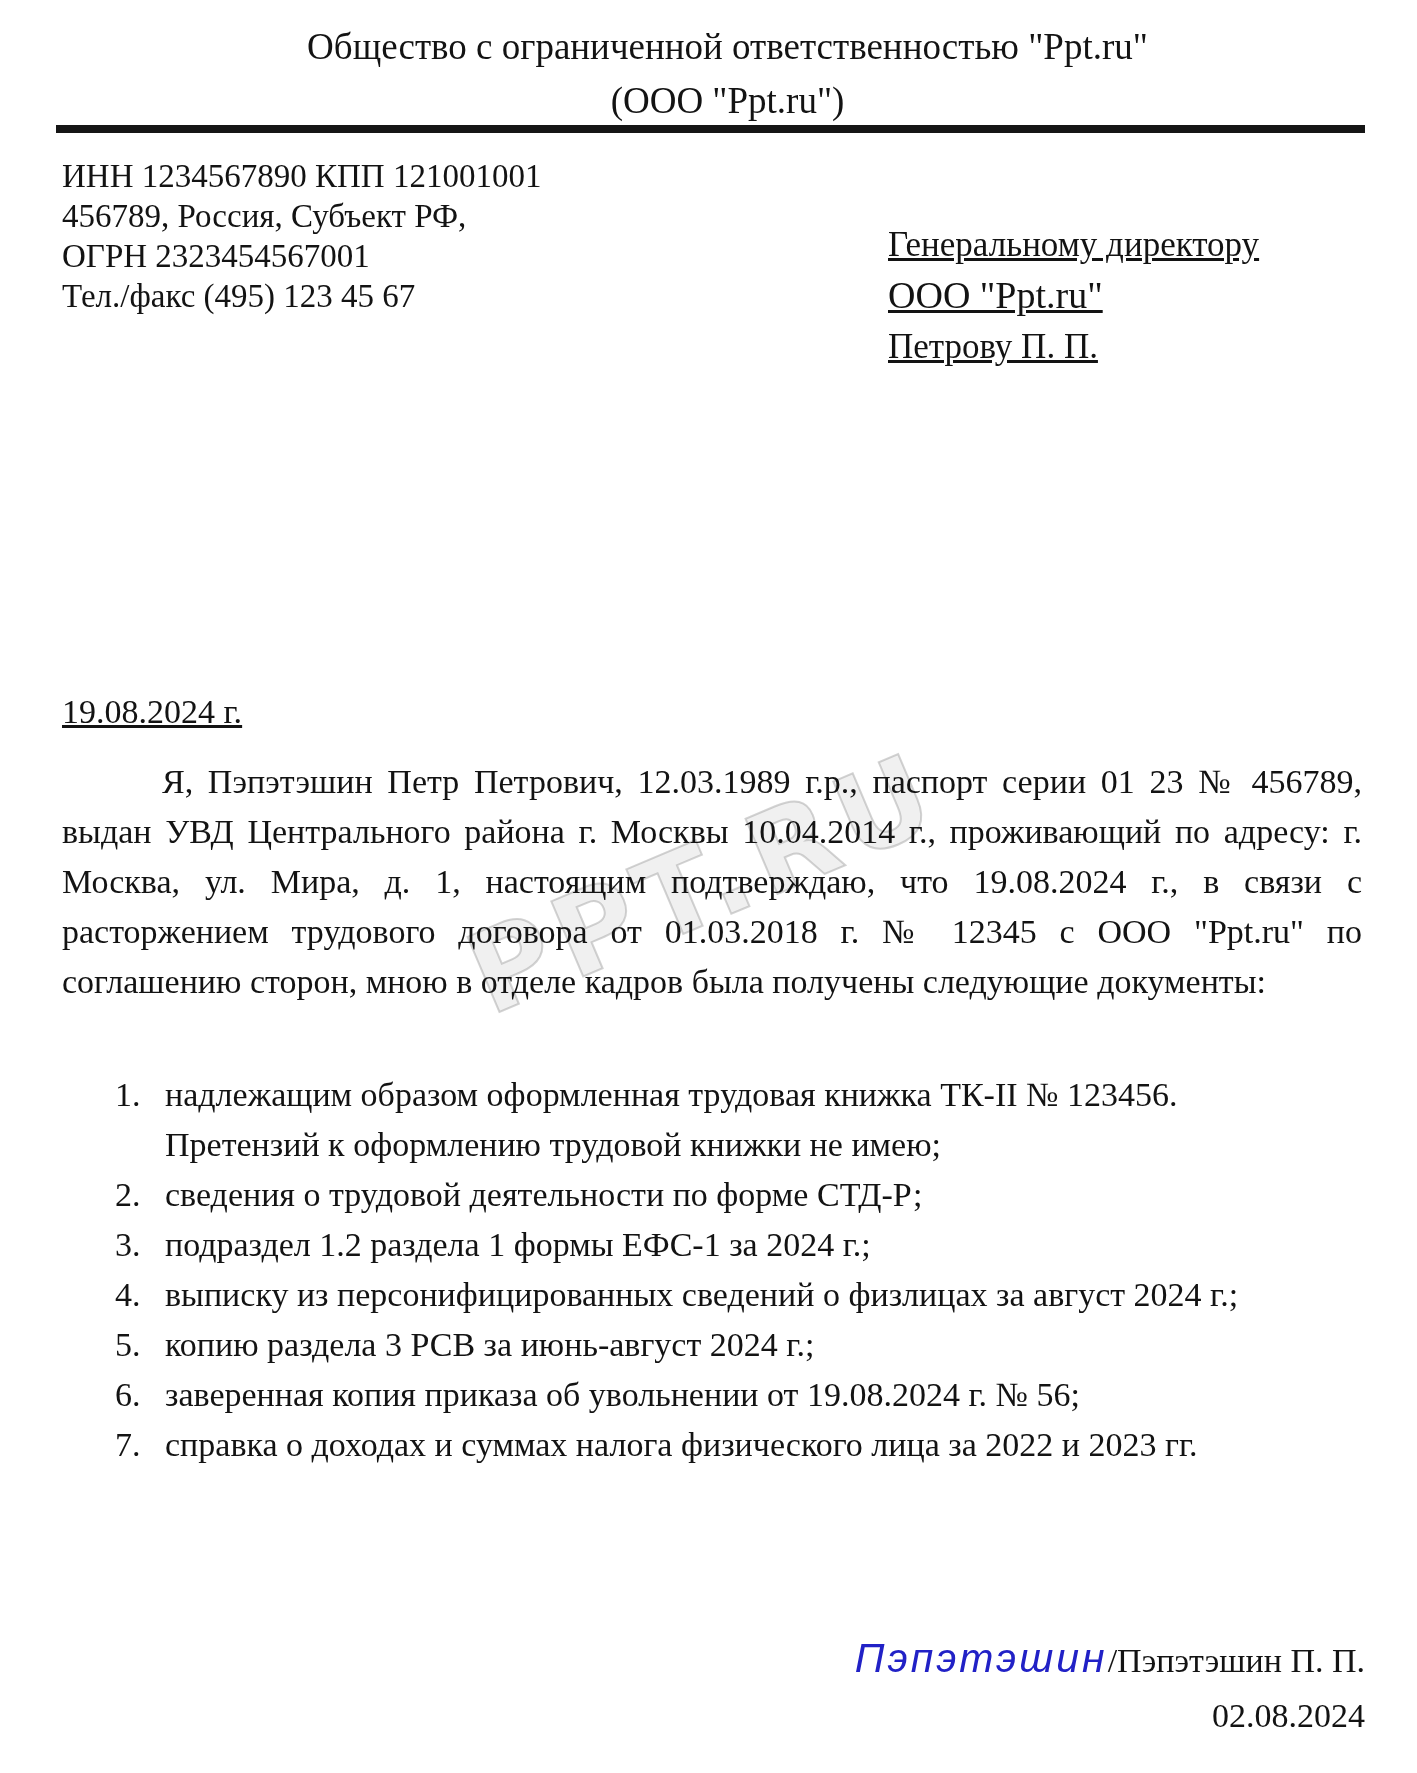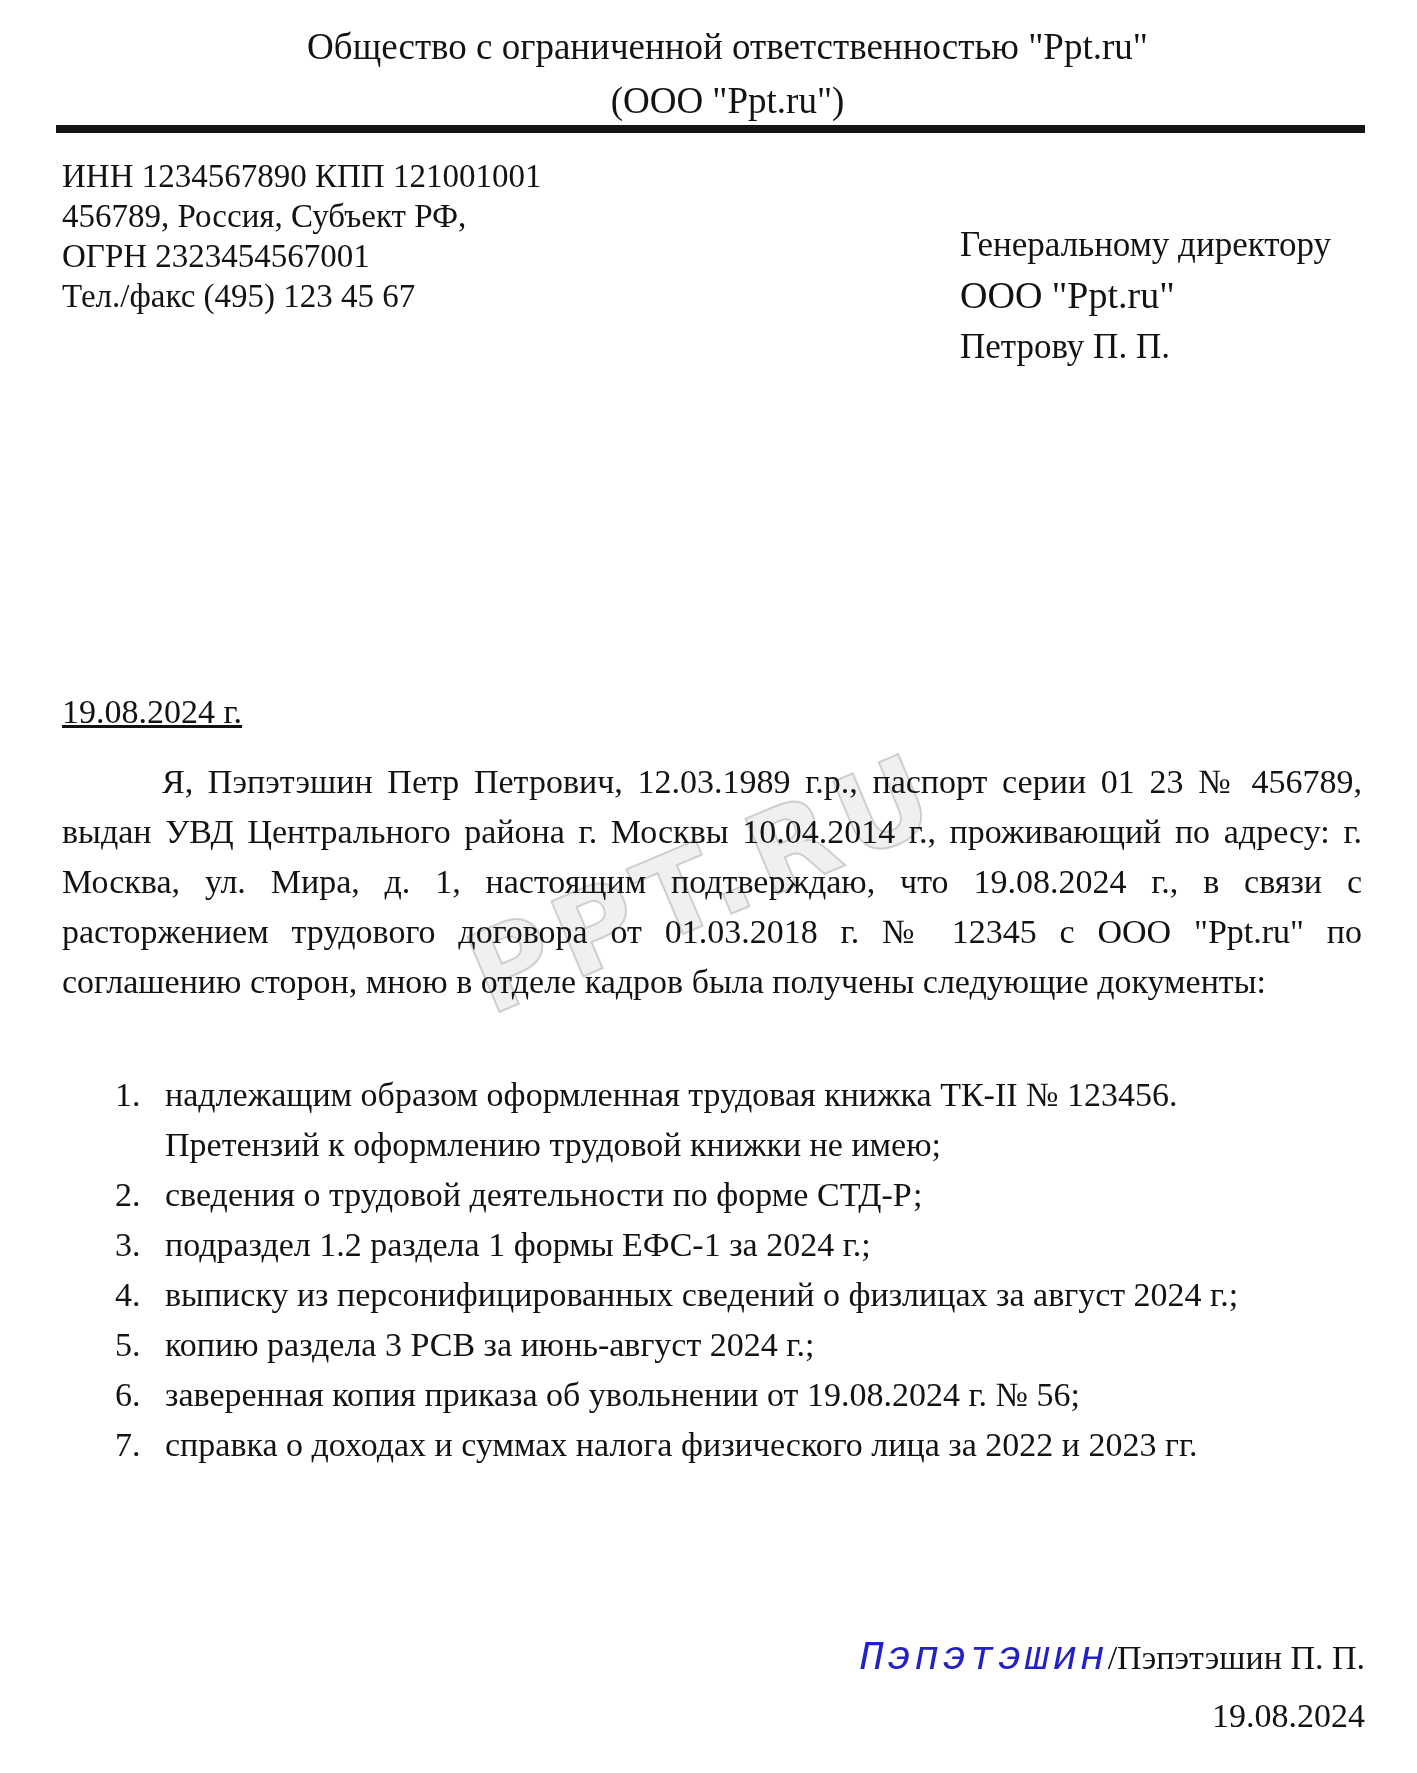--- a/index.html
+++ b/index.html
@@ -44,24 +44,25 @@
   }
   .requisites {
     top: 156px;
     left: 62px;
     font-size: 33px;
     line-height: 40px;
     white-space: nowrap;
   }
   .addressee {
     top: 219px;
-    left: 960px;
+    left: 888px;
     font-size: 35px;
     line-height: 51px;
     white-space: nowrap;
+    text-decoration: underline;
   }
   .addressee .org-line {
     font-size: 38px;
   }
   
   .doc-title {
     top: 502px;
     left: 58px;
     width: 1304px;
     text-align: center;
@@ -119,21 +120,21 @@
   .signature-row {
     top: 1630px;
     left: 56px;
     width: 1309px;
     text-align: right;
     font-size: 34px;
     line-height: 56px;
     white-space: nowrap;
   }
   .signature-row .hand {
-    font-family: Liberation Mono, monospace;
+    font-family: Liberation Sans, sans-serif;
     font-style: italic;
     font-size: 41px;
     letter-spacing: 3px;
     color: #2121c6;
   }
   .signature-date {
     top: 1694px;
     left: 56px;
     width: 1309px;
     text-align: right;
@@ -217,15 +218,15 @@
     <div class="doc-item">
       <span class="num">7.</span>
       <span class="text">справка о доходах и суммах налога физического лица за 2022 и 2023 гг.</span>
     </div>
   </div>
 
   <div class="layer signature-row">
     <span class="hand">Пэпэтэшин</span><span>/</span><span>Пэпэтэшин П. П.</span>
   </div>
 
-  <div class="layer signature-date">19.08.2024</div>
+  <div class="layer signature-date">02.08.2024</div>
 
 </div>
 
 </body></html>

